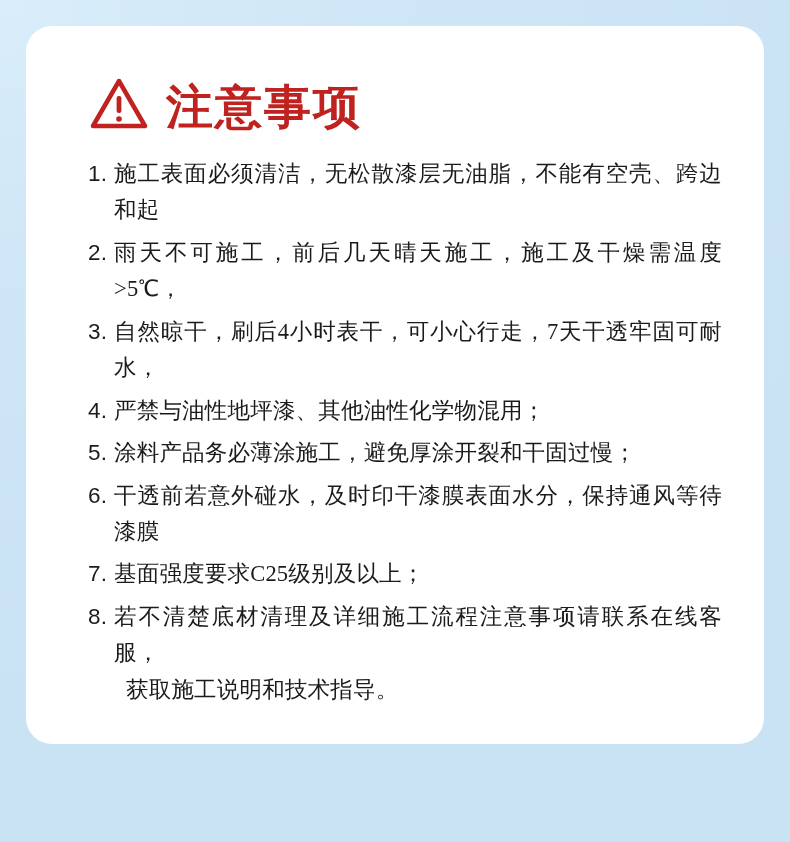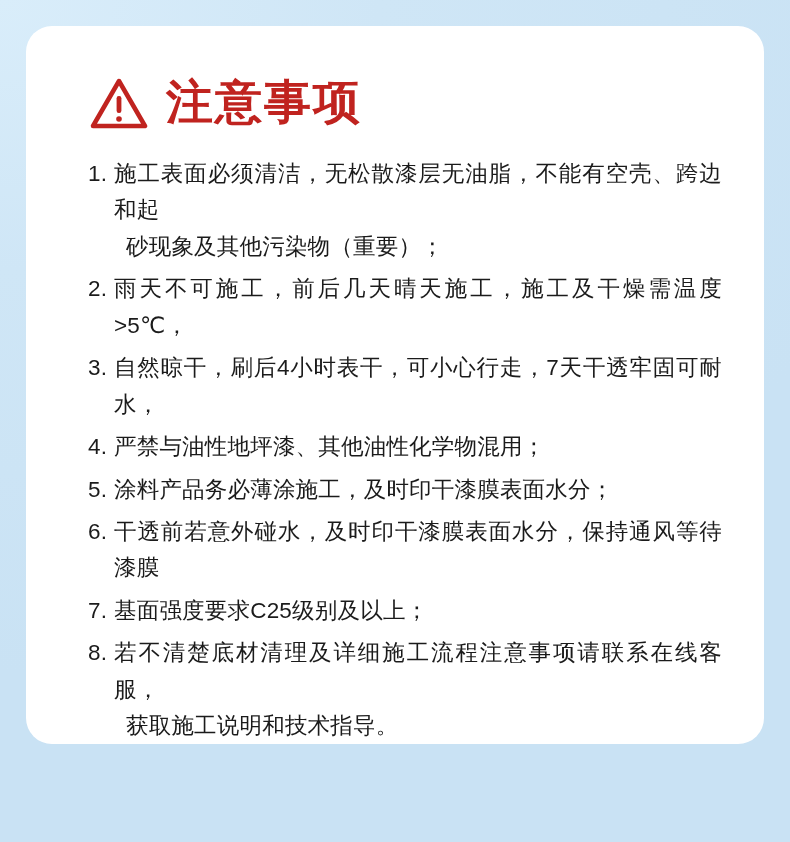--- a/index.html
+++ b/index.html
@@ -28,21 +28,21 @@
     top: 26px;
     width: 738px;
     height: 718px;
     background: #ffffff;
     border-radius: 26px;
     box-sizing: border-box;
     padding: 52px 34px 20px 34px;
   }
   .title-row {
     display: flex;
-    align-items: flex-start;
+    align-items: flex-end;
     gap: 18px;
     padding-left: 30px;
     margin-bottom: 26px;
   }
   .warn-icon {
     width: 58px;
     height: 52px;
     flex: 0 0 auto;
     display: block;
   }
@@ -72,20 +72,21 @@
     flex: 0 0 auto;
     width: 26px;
     text-align: left;
     font-size: 22.5px;
     color: #1b1b1b;
   }
   .txt {
     flex: 1 1 auto;
     text-align: justify;
     text-indent: 0;
+    font-family: Liberation Serif, serif;
   }
   .txt .cont {
     display: block;
     padding-left: 12px;
   }
 </style>
 </head>
 <body>
 
 <div class="page">
@@ -98,21 +99,20 @@
         <circle cx="29" cy="41" r="2.8" fill="#c0231f"></circle>
       </svg>
       <div class="title-text">注意事项</div>
     </div>
 
     <ul class="list">
       <li>
         <span class="num">1.</span>
         <span class="txt">
           <span>施工表面必须清洁，无松散漆层无油脂，不能有空壳、跨边和起</span>
-          <span class="cont">砂现象及其他污染物（重要）；</span>
         </span>
       </li>
       <li>
         <span class="num">2.</span>
         <span class="txt">
           <span>雨天不可施工，前后几天晴天施工，施工及干燥需温度&gt;5℃，</span>
         </span>
       </li>
       <li>
         <span class="num">3.</span>
@@ -122,21 +122,21 @@
       </li>
       <li>
         <span class="num">4.</span>
         <span class="txt">
           <span>严禁与油性地坪漆、其他油性化学物混用；</span>
         </span>
       </li>
       <li>
         <span class="num">5.</span>
         <span class="txt">
-          <span>涂料产品务必薄涂施工，及时印干漆膜表面水分；</span>
+          <span>涂料产品务必薄涂施工，避免厚涂开裂和干固过慢；</span>
         </span>
       </li>
       <li>
         <span class="num">6.</span>
         <span class="txt">
           <span>干透前若意外碰水，及时印干漆膜表面水分，保持通风等待漆膜</span>
         </span>
       </li>
       <li>
         <span class="num">7.</span>

